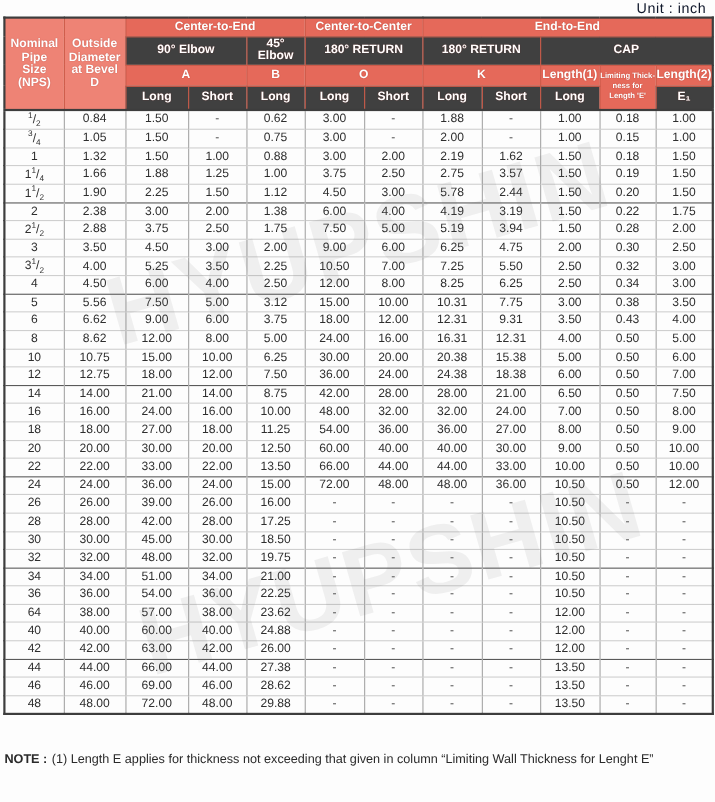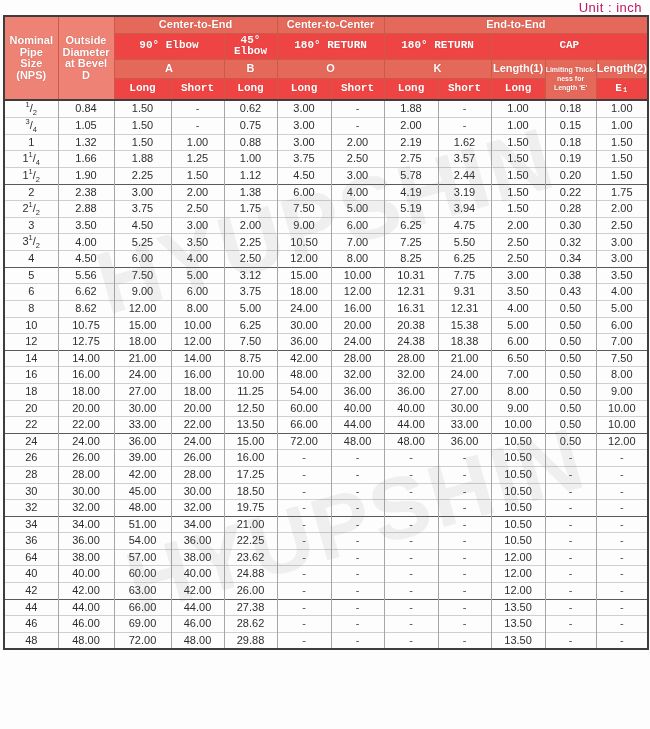--- a/index.html
+++ b/index.html
@@ -10,21 +10,21 @@
     width: 650px;
     height: 729px;
     background: #fdfdfd;
     overflow: hidden;
   }
   #unit-label {
     position: absolute;
     top: 0px;
     right: 8px;
     font-size: 13px;
-    color: #be185d;
+    color: #0f172a;
     letter-spacing: 0.5px;
   }
   
   .watermark {
     position: absolute;
     font-size: 88px;
     font-weight: bold;
     color: rgba(120,120,120,0.10);
     transform: rotate(-16deg);
     white-space: nowrap;
@@ -53,21 +53,21 @@
     vertical-align: middle;
     border: 1px solid #cb5a49;
     text-shadow: 0 0 1px rgba(140,30,20,0.55);
     padding: 1px 0;
   }
   thead tr.hrow-1 th { height: 17px; }
   thead tr.hrow-2 th { height: 19px; }
   thead tr.hrow-3 th { height: 19px; }
   thead tr.hrow-4 th { height: 22px; }
   .hdr-dark  { background: #e5695a; margin-left: 24px; }
-  .hdr-light { background: #ef4444; font-family: Liberation Mono, monospace; }
+  .hdr-light { background: #404040; }
   .hdr-mid   { background: #ee8375; }
   th.multiline { white-space: pre-line; font-size: 11px; }
   th.limiting  { white-space: pre-line; font-size: 7px; font-weight: bold; line-height: 1.25; }
   thead { border-bottom: 2px solid #3d3d3d; }
   table { border: 2px solid #3d3d3d; }
   
   tbody td {
     font-size: 11px;
     color: #2e2e2e;
     text-align: center;
@@ -627,15 +627,19 @@
           <td class="dash">-</td>
           <td class="dash">-</td>
           <td>13.50</td>
           <td class="dash">-</td>
           <td class="dash">-</td>
         </tr>
       </tbody>
   </table>
 
   <div id="notes">
+    <div class="note-line">
+      <span class="note-label">NOTE :</span>
+      <span class="note-item">(1) Length E applies for thickness not exceeding that given in column “Limiting Wall Thickness for Lenght E”</span>
+    </div>
   </div>
 
 </div>
 
 </body></html>

